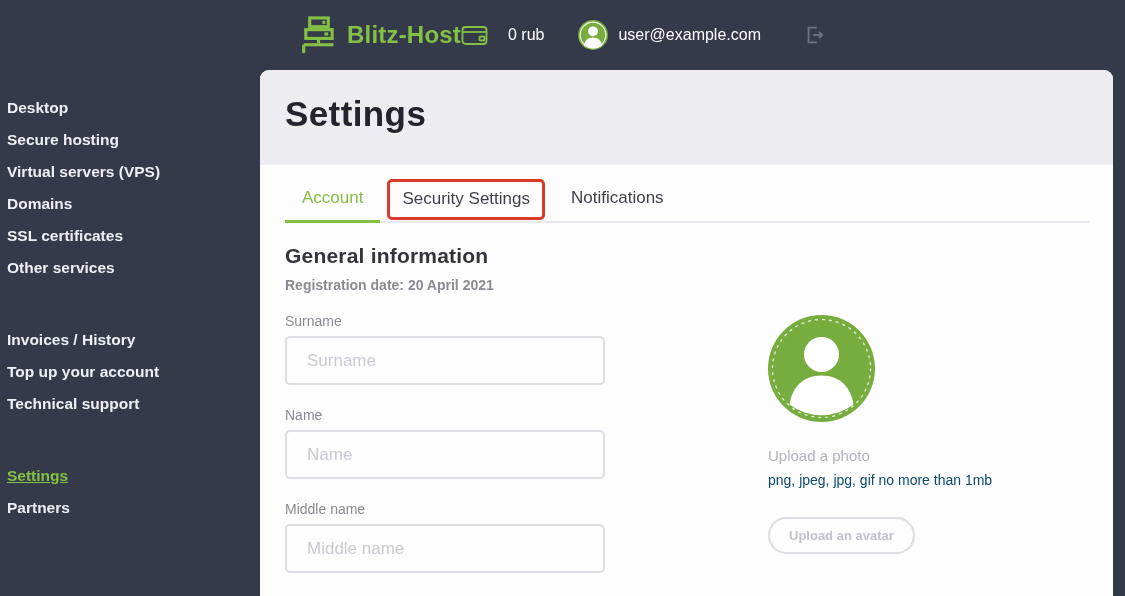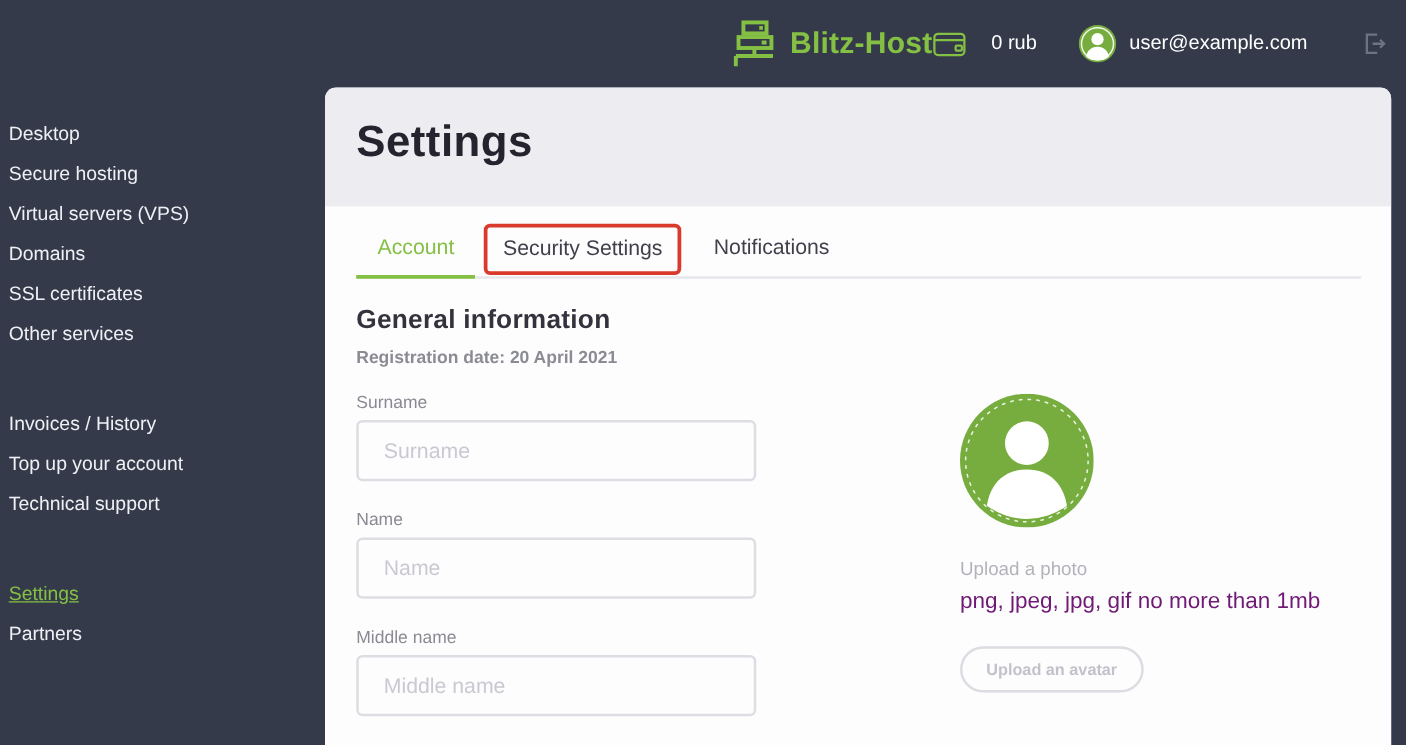--- a/index.html
+++ b/index.html
@@ -11,30 +11,30 @@
     --card-bg:#fdfdfe;
   }
   *{box-sizing:border-box;}
   html,body{margin:0;padding:0;}
   body{
     width:1125px;height:596px;overflow:hidden;position:relative;
     background:var(--bg-dark);
     font-family:"Liberation Sans", sans-serif;
   }
   
-  .topbar{height:70px;display:flex;align-items:center;justify-content:flex-end;padding:0 15px 0 14px;}
+  .topbar{height:70px;display:flex;align-items:center;justify-content:center;padding:0 15px 0 14px;}
   .logo{display:flex;align-items:center;gap:9px;}
   .logo-text{color:var(--brand-green);font-size:24px;font-weight:bold;letter-spacing:.2px;}
   .top-right{display:flex;align-items:center;color:#ffffff;font-size:16px;}
   .balance{display:flex;align-items:center;gap:20px;margin-right:34px;cursor:pointer;}
   .account{display:flex;align-items:center;gap:10px;cursor:pointer;}
   .logout{margin-left:42px;display:flex;align-items:center;cursor:pointer;}
   
   .layout{display:flex;height:526px;}
-  .sidebar{width:260px;flex:0 0 260px;padding:22px 10px 0 7px;}
+  .sidebar{width:260px;flex:0 0 260px;padding:22px 10px 0 7px;font-weight:bold;}
   .side-item{display:block;color:#eef0f4;font-size:15.5px;line-height:32px;text-decoration:none;cursor:pointer;white-space:nowrap;}
   .side-item.group-start{margin-top:40px;}
   .side-item.active{color:var(--brand-green);text-decoration:underline;}
   .main{flex:1;margin-right:12px;}
   .card{background:var(--card-bg);border-radius:9px 9px 0 0;height:526px;overflow:hidden;}
   .card-header{background:var(--header-bg);height:95px;padding:24px 0 0 25px;}
   .page-title{margin:0;font-size:35px;font-weight:bold;color:#25242e;letter-spacing:.4px;}
   
   .tabs{display:flex;align-items:flex-end;margin:0 24px 0 25px;border-bottom:2px solid #e7e7ed;height:58px;}
   .tab{font-size:17px;color:#413f4a;cursor:pointer;white-space:nowrap;}
@@ -51,21 +51,21 @@
   .field label{display:block;font-size:14px;color:#8a8a93;margin-bottom:7px;}
   .field input{
     width:320px;height:49px;border:2px solid #dddde3;border-radius:5px;
     padding:0 20px;font-size:17px;color:#55555e;background:var(--card-bg);
     outline:none;font-family:inherit;
   }
   .field input::placeholder{color:#c9c9d2;}
   .avatar-col{margin-left:163px;}
   .avatar-circle{width:107px;height:107px;margin-top:2px;}
   .upload-title{margin-top:21px;font-size:15px;color:#b2b2ba;line-height:25px;}
-  .upload-hint{font-size:18px;color:#701a75;line-height:25px;}
+  .upload-hint{font-size:14px;color:#0c4a6e;line-height:25px;}
   .upload-btn{
     margin-top:24px;display:inline-block;background:transparent;
     border:2px solid #dcdce2;border-radius:19px;padding:9px 19px;
     font-size:13px;font-weight:bold;color:#c2c2ca;font-family:inherit;cursor:pointer;
   }
 </style>
 </head>
 <body>
 
 <header class="topbar">

